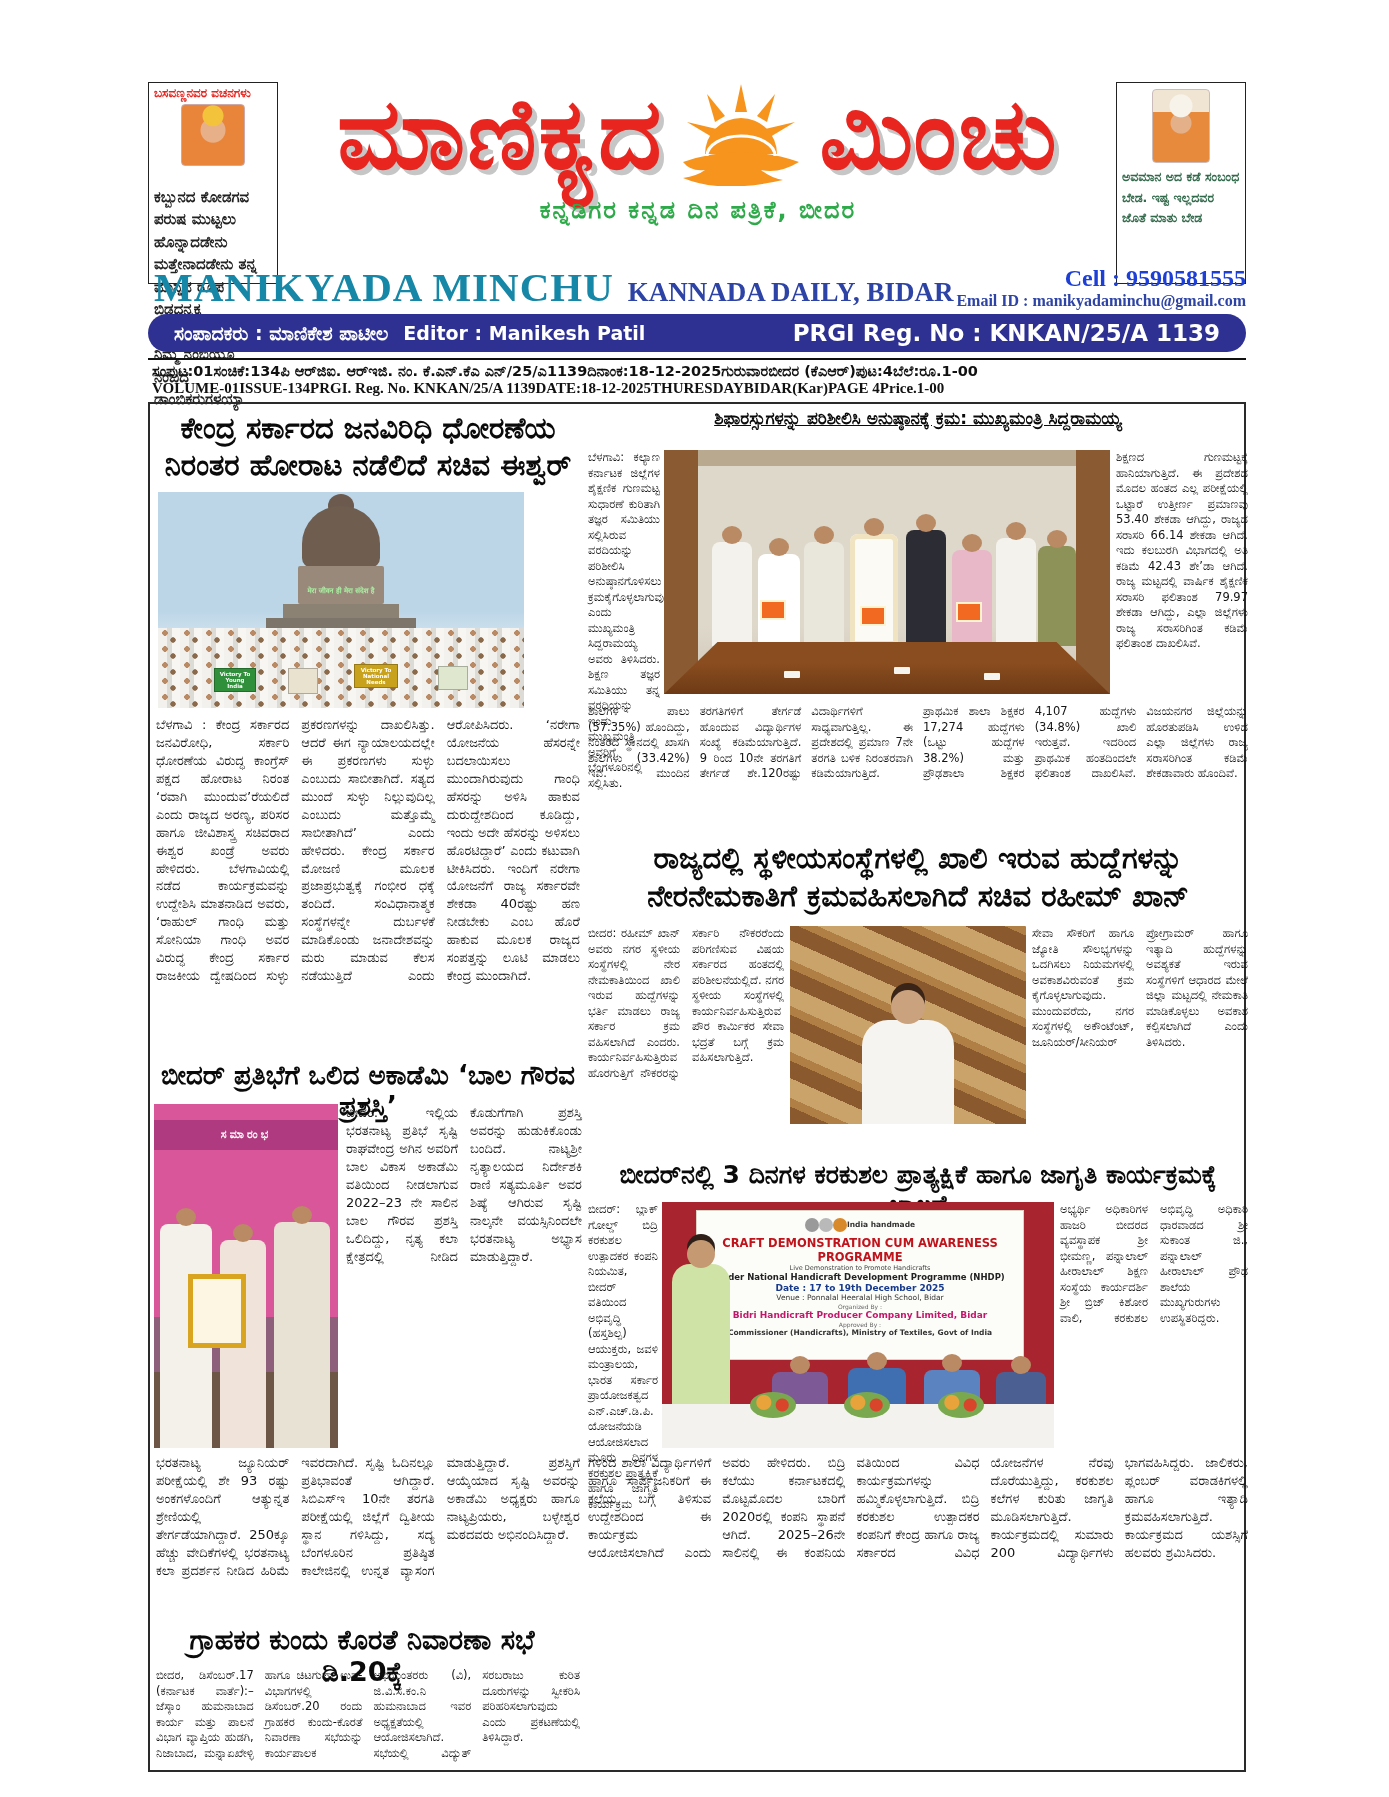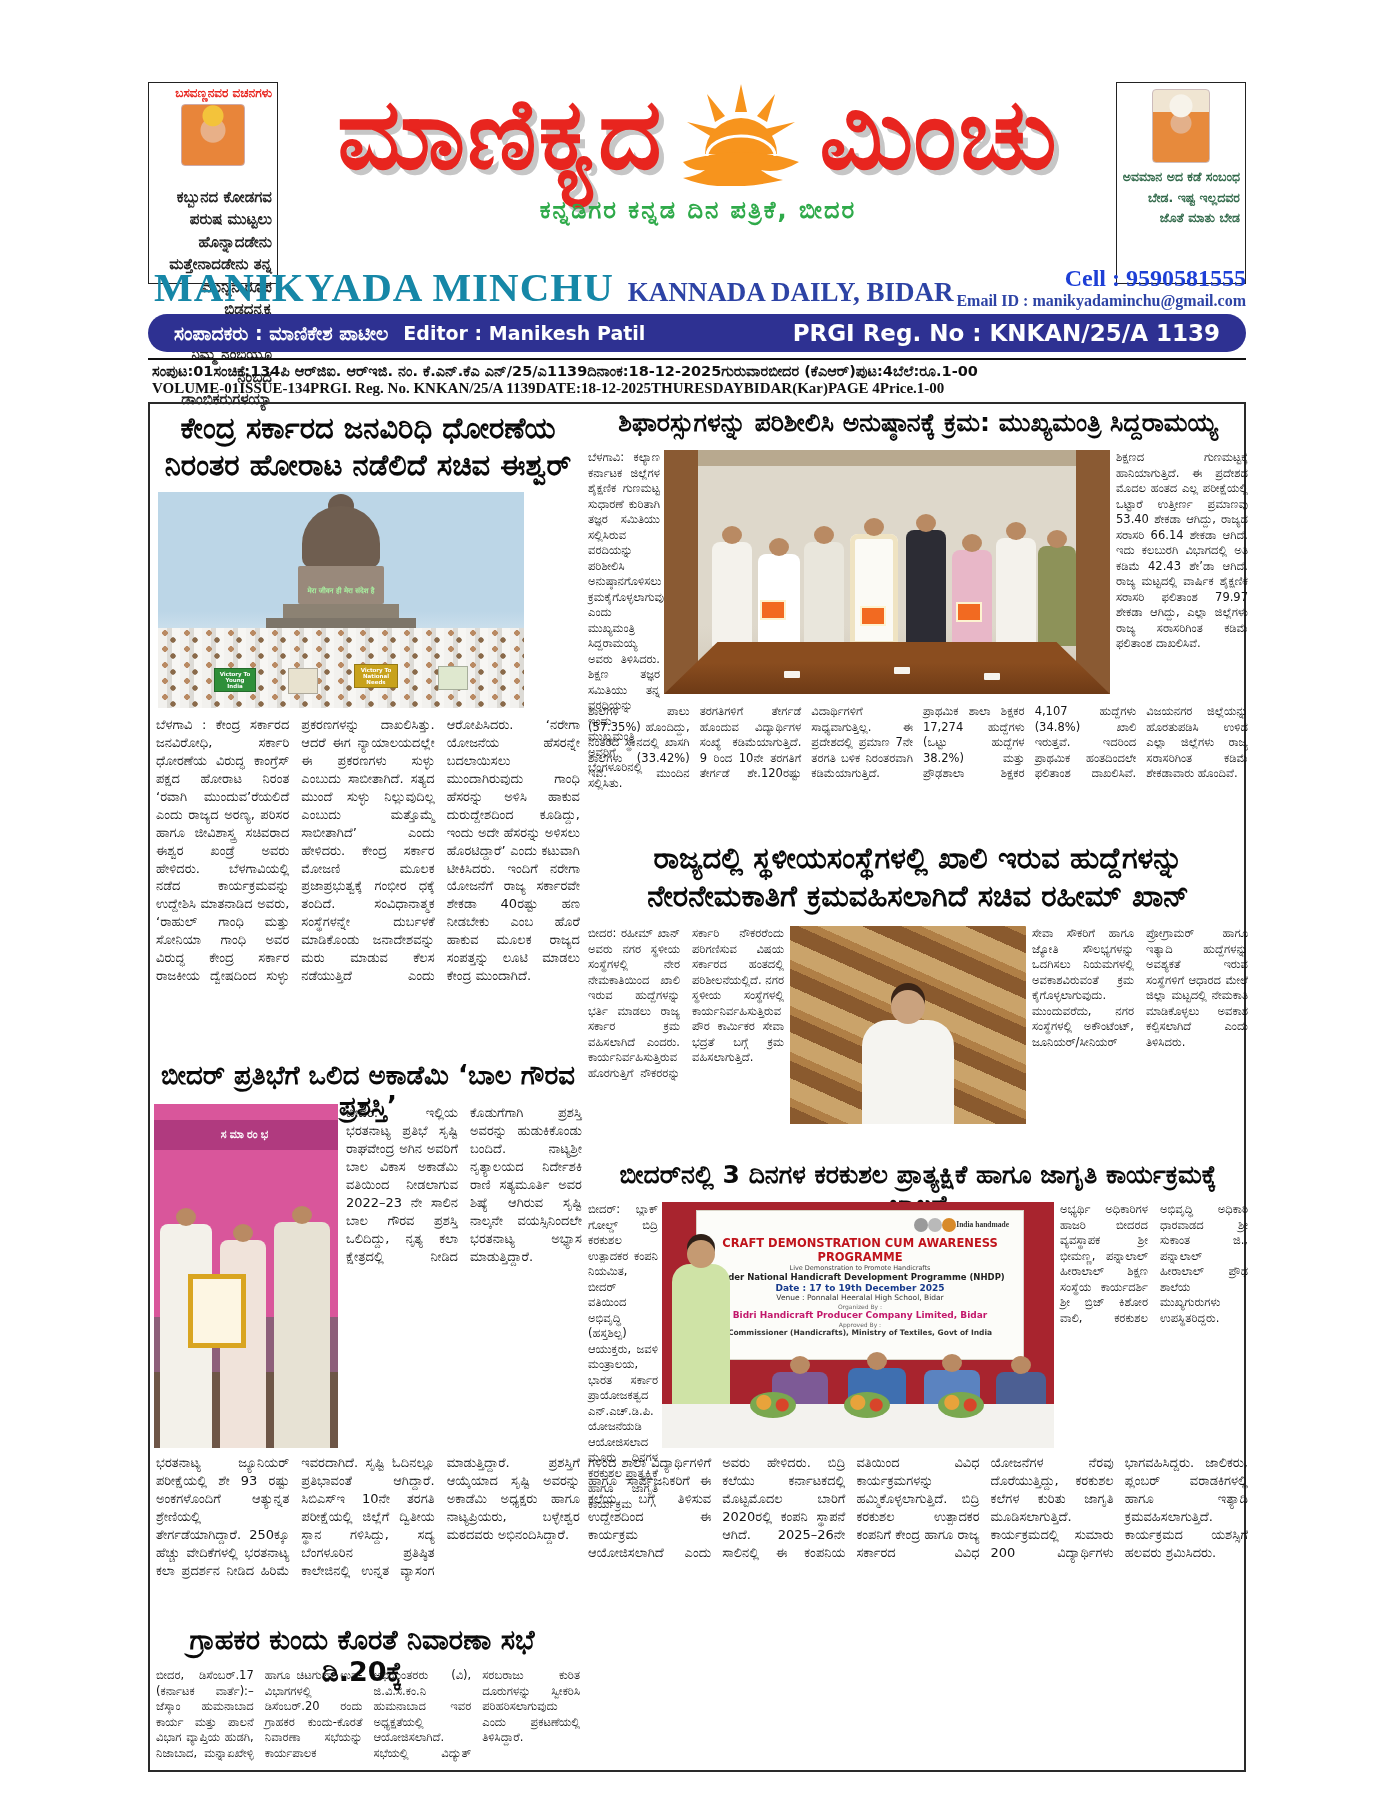--- a/index.html
+++ b/index.html
@@ -5,21 +5,21 @@
   * { box-sizing: border-box; margin: 0; padding: 0; }
   html,body { background:#f2f2f2; }
   body { font-family:"DejaVu Sans", sans-serif; }
   #page {
     position:relative; width:1389px; height:1797px; background:#ffffff;
     margin:0 auto; overflow:hidden; color:#111;
   }
   .abs { position:absolute; }
 
   
-  .vbox { border:1.5px solid #222; background:#fff; padding:4px 5px; text-align:right; }
+  .vbox { border:1.5px solid #222; background:#fff; padding:4px 5px; text-align:left; }
   .vbox-title { color:#e8251f; font-weight:bold; font-size:12px; line-height:1.15; }
   .vbox-verse { font-size:15px; line-height:1.5; color:#222; margin-top:20px;font-weight:bold; }
   .king-img { width:64px; height:62px; margin:3px auto; border-radius:4px;
     background:
       radial-gradient(circle at 50% 18%, #f3c33b 0 10px, transparent 11px),
       radial-gradient(circle at 50% 42%, #e8b088 0 12px, transparent 13px),
       linear-gradient(#e8853a 0 0);
     background-color:#fbe2b5; border:1px solid #caa; }
   .saint-img { width:58px; height:74px; margin:2px auto 4px; border-radius:4px;
     background:
@@ -47,21 +47,21 @@
 
   .info-strip { border-top:2.5px solid #111; padding:3px 4px 2px; }
   .info-row { display:flex; justify-content:flex-start; font-weight:bold; }
   .info-row.kn { font-size:14.5px; }
   .info-row.en { font-family:"Liberation Serif", serif; font-size:15px; }
 
   
   #content { border:2px solid #2a2a2a; }
   .headline { font-weight:bold; color:#0a0a0a; text-align:center; }
   .h-a { font-size:29px; line-height:1.28; }
-  .h-b { font-size:25px; }
+  .h-b { font-size:17px;text-decoration:underline; }
   .h-c { font-size:29px; line-height:1.0; }
   .h-d { font-size:26px; }
   .h-e { font-size:25px; }
   .h-f { font-size:27px; }
   .body-text { font-size:13px; line-height:1.38; text-align:justify; color:#141414; }
   .small-text { font-size:11.5px; line-height:1.35; }
   .c2 { column-count:2; column-gap:12px; }
   .c3 { column-count:3; column-gap:12px; }
   .c4 { column-count:4; column-gap:11px; }
   .c5 { column-count:5; column-gap:11px; }
@@ -107,21 +107,21 @@
     border-radius:50%; background:#caa27e; box-shadow:0 -7px 0 0 #3a2417; }
 
   .photo-award { background:linear-gradient(180deg,#d9569b 0 62%, #8d5f7a 62% 78%, #6e5647 78% 100%); }
   .award-band { position:absolute; left:0; right:0; top:16px; height:30px; background:#b03a7f;
     color:#fff; font-weight:bold; font-size:11px; text-align:center; line-height:30px; letter-spacing:3px; }
   .frame { position:absolute; width:58px; height:74px; background:#fdf6e3; border:5px solid #d9a520; }
 
   .photo-craft { background:#a8242e; }
   .craft-banner { position:absolute; left:34px; top:8px; width:328px; height:150px; background:#fcfcf9;
     border:1px solid #d8d4c8; text-align:center; padding-top:4px; }
-  .logo-row { display:flex; justify-content:flex-end; padding:0 14px; align-items:center; height:20px;font-family:Liberation Serif, serif; }
+  .logo-row { display:flex; justify-content:center; padding:0 14px; align-items:center; height:20px; }
   .logo-dot { width:14px; height:14px; border-radius:50%; }
   .bl1 { color:#c0141c; font-weight:bold; font-size:11.5px; margin-top:1px; }
   .bl2 { color:#444; font-size:6.5px; }
   .bl3 { color:#222; font-weight:bold; font-size:8.5px; }
   .bl4 { color:#173a8c; font-weight:bold; font-size:9px; margin-top:1px; }
   .bl5 { color:#333; font-size:7.5px; }
   .bl6 { color:#666; font-size:6px; margin-top:1px; }
   .bl7 { color:#c2186b; font-weight:bold; font-size:9px; }
   .bl9 { color:#333; font-weight:bold; font-size:7.5px; }
   .india-handmade { font-size:7.5px; font-weight:bold; color:#333; line-height:1; }

